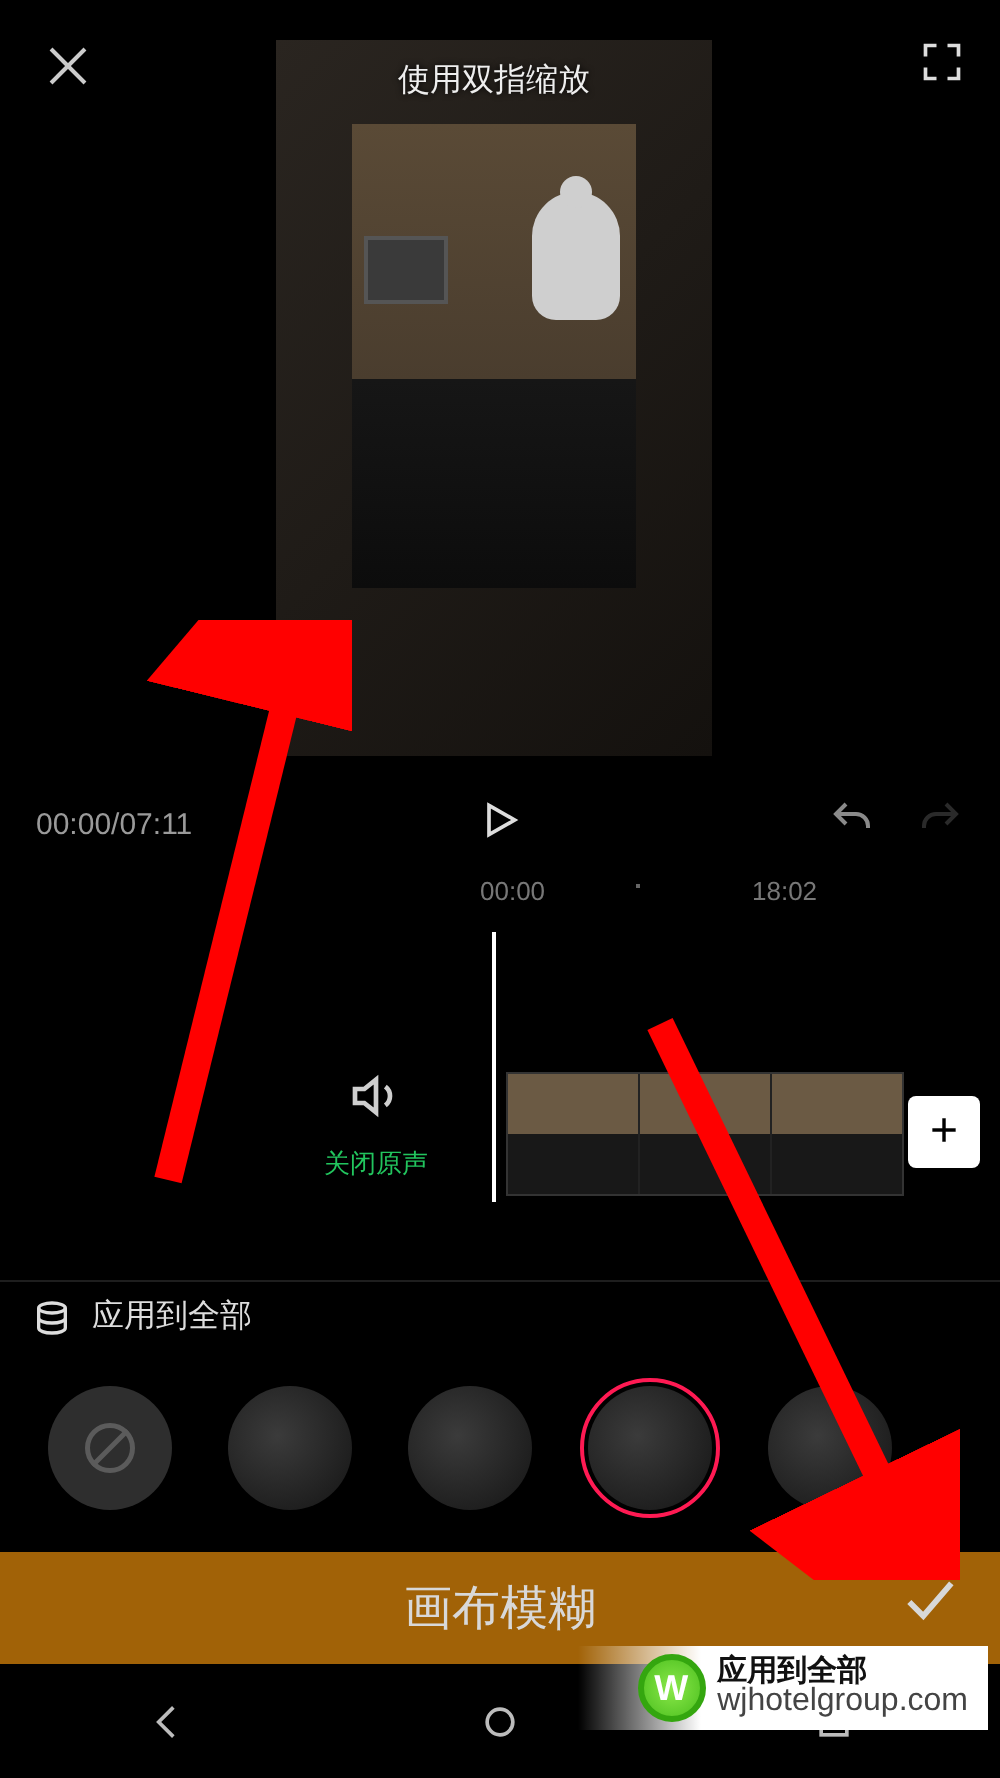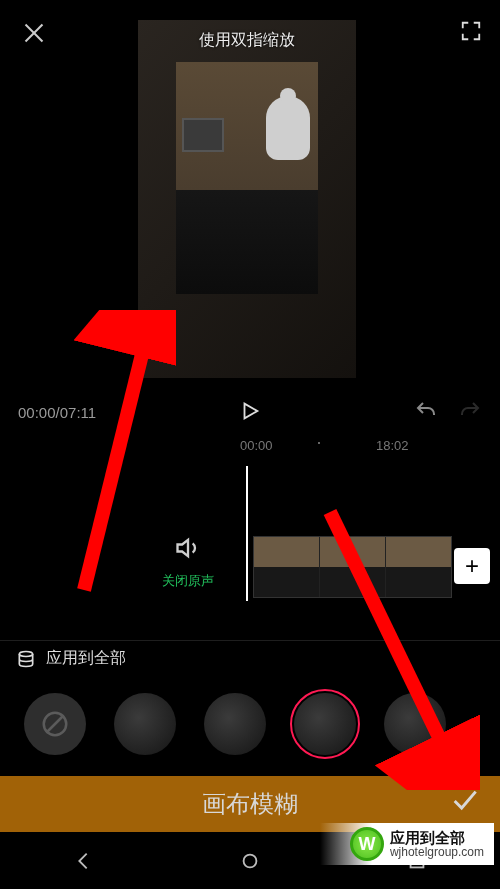--- a/index.html
+++ b/index.html
@@ -137,21 +137,21 @@
     pointer-events:none;
   }
   .wm-logo{
     width:34px;height:34px;border-radius:50%;
     background:radial-gradient(circle,#8be84a,#4bbf1e);
     border:3px solid #34a60f;
     display:flex;align-items:center;justify-content:center;
     color:#fff;font-weight:900;font-size:18px;
   }
   .wm-text{line-height:1.05;font-size:15px;}
-  .wm-sub{font-size:12px;font-weight:400;color:#444;}
+  .wm-sub{font-size:16px;font-weight:400;color:#444;}
 </style>
 </head>
 <body>
 
 <div class="top-bar">
   <div class="close-x"></div>
   <div class="top-right">
     <span class="expand-icon">
       <svg viewBox="0 0 24 24" fill="none" stroke="#ddd" stroke-width="2">
         <path d="M3 9V3h6M21 9V3h-6M3 15v6h6M21 15v6h-6"></path>

